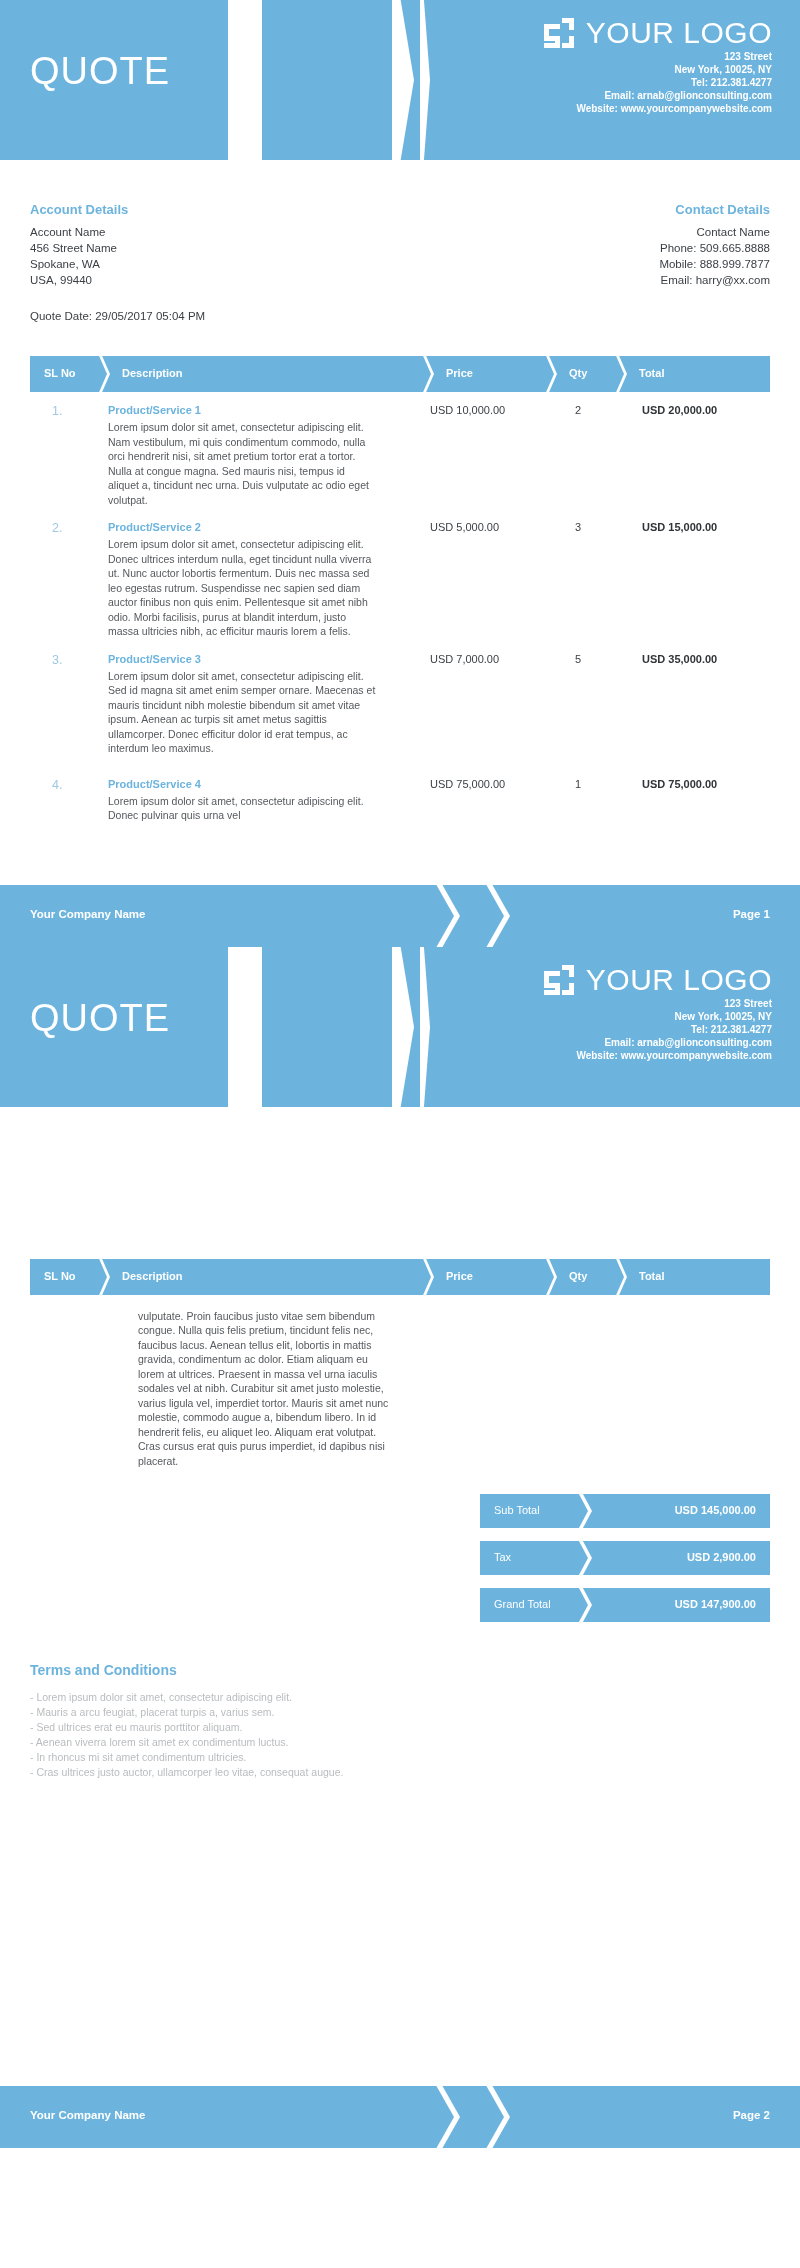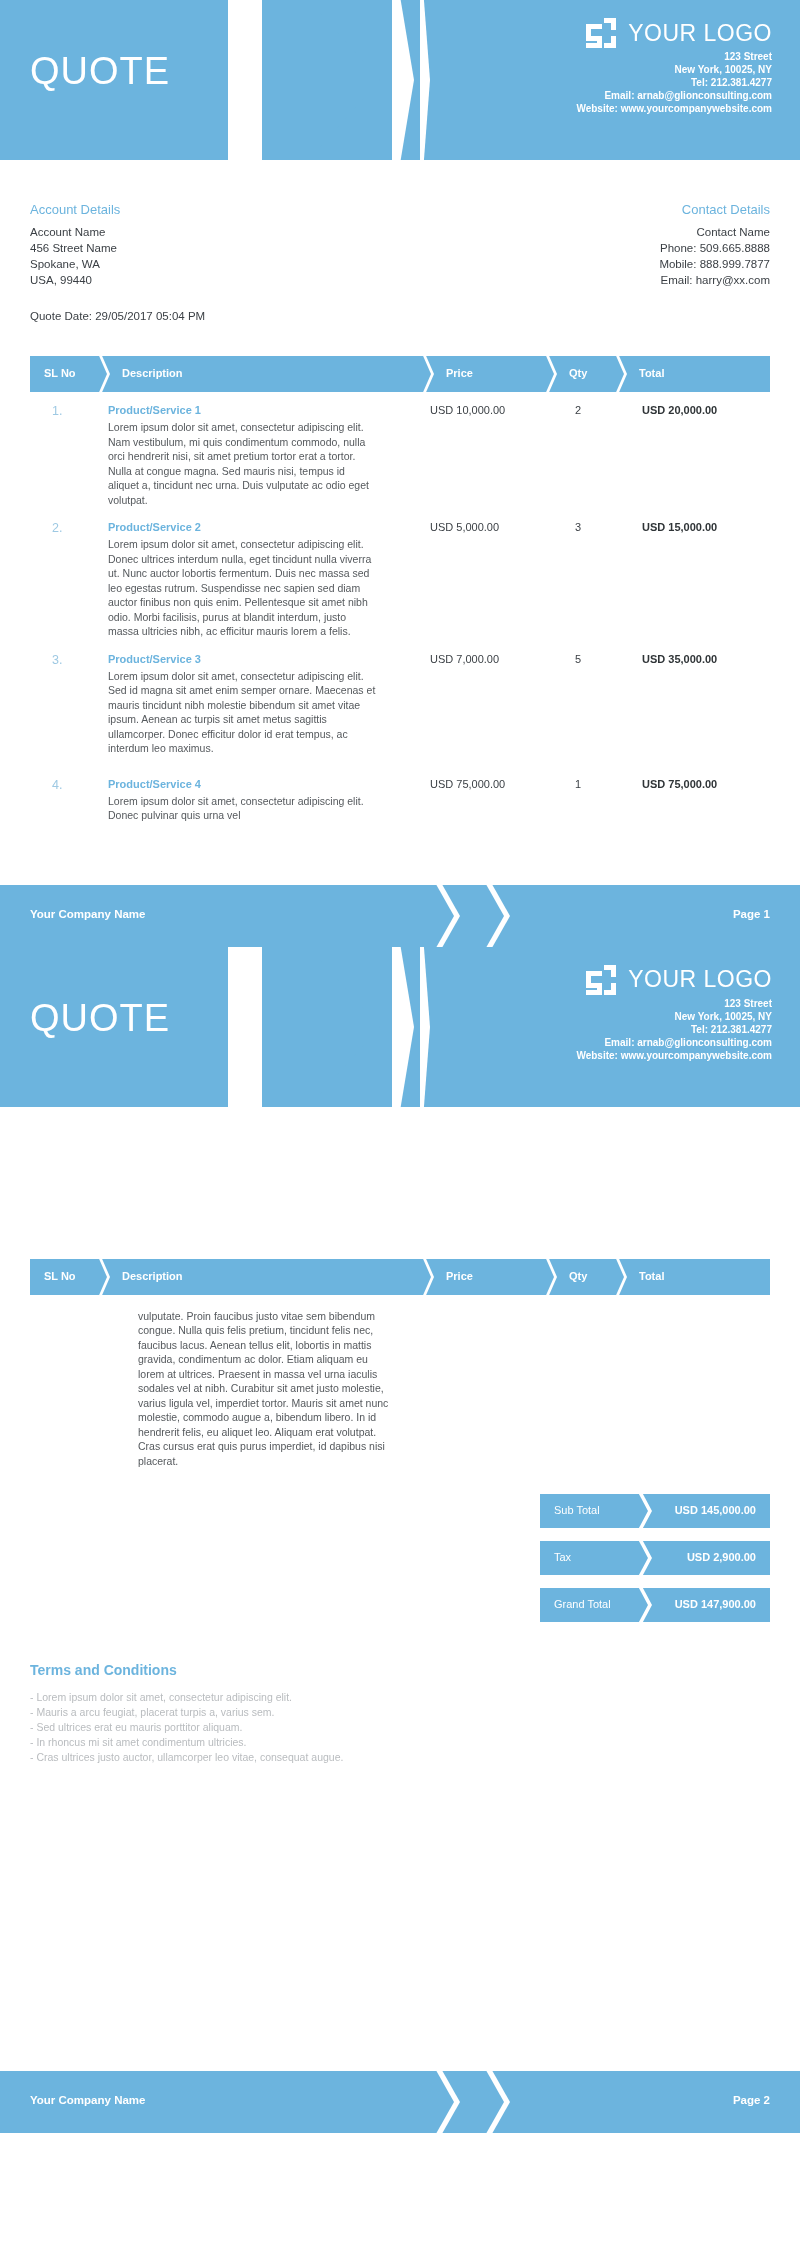--- a/index.html
+++ b/index.html
@@ -59,41 +59,41 @@
     right:28px;
     top:16px;
     text-align:right;
     color:#ffffff;
   }
   .logo-row{display:flex;align-items:center;justify-content:flex-end;gap:10px;}
   .logo-mark{
     width:34px;height:34px;position:relative;display:inline-block;
   }
   .logo-text{
-    font-size:23px;letter-spacing:.5px;color:#fff;font-weight:400;
+    font-size:30px;letter-spacing:.5px;color:#fff;font-weight:400;
   }
   .company-lines{
     font-size:10px;
     line-height:13px;
     font-weight:bold;
     color:#ffffff;
   }
 
   
   .details{
     display:flex;
     justify-content:space-between;
     padding:42px 30px 0 30px;
   }
   .det-col{font-size:11.5px;line-height:16px;color:#3a3f44;}
   .det-right{text-align:right;}
   .det-head{
     color:#6cb4de;
     font-size:13px;
-    font-weight:normal;
+    font-weight:bold;
     margin-bottom:6px;
   }
   .quote-date{
     padding:22px 30px 0 30px;
     font-size:11.5px;
     color:#3a3f44;
   }
 
   
   .table{margin:34px 30px 0 30px;}
@@ -177,21 +177,21 @@
     width:0;height:0;
     border-top:53px solid transparent;
     border-bottom:53px solid transparent;
     border-left:30px solid #6cb4de;
   }
 
   
   .totals{margin:26px 30px 0 0;display:flex;flex-direction:column;align-items:flex-end;gap:13px;}
   .tot-box{
     position:relative;
-    width:230px;height:34px;
+    width:290px;height:34px;
     background:#6cb4de;
     overflow:hidden;
     color:#ffffff;
   }
   .tot-label{position:absolute;left:14px;top:10px;font-size:11px;}
   .tot-value{position:absolute;right:14px;top:10px;font-size:11px;font-weight:bold;}
   .tot-chev{
     position:absolute;
     left:96px;top:-13px;
     width:0;height:0;
@@ -414,20 +414,21 @@
       <span class="tot-value">USD 147,900.00</span>
     </div>
   </div>
 
   <div class="terms">
     <div class="terms-head">Terms and Conditions</div>
     <div class="terms-list">
       <div>- Lorem ipsum dolor sit amet, consectetur adipiscing elit.</div>
       <div>- Mauris a arcu feugiat, placerat turpis a, varius sem.</div>
       <div>- Sed ultrices erat eu mauris porttitor aliquam.</div>
+      <div>- Aenean viverra lorem sit amet ex condimentum luctus.</div>
       <div>- In rhoncus mi sit amet condimentum ultricies.</div>
       <div>- Cras ultrices justo auctor, ullamcorper leo vitae, consequat augue.</div>
     </div>
   </div>
 
   <div class="spacer-lg"></div>
 
   <div class="footbar">
     <span class="fchev" style="left:430px;"></span>
     <span class="fchev" style="left:480px;"></span>

